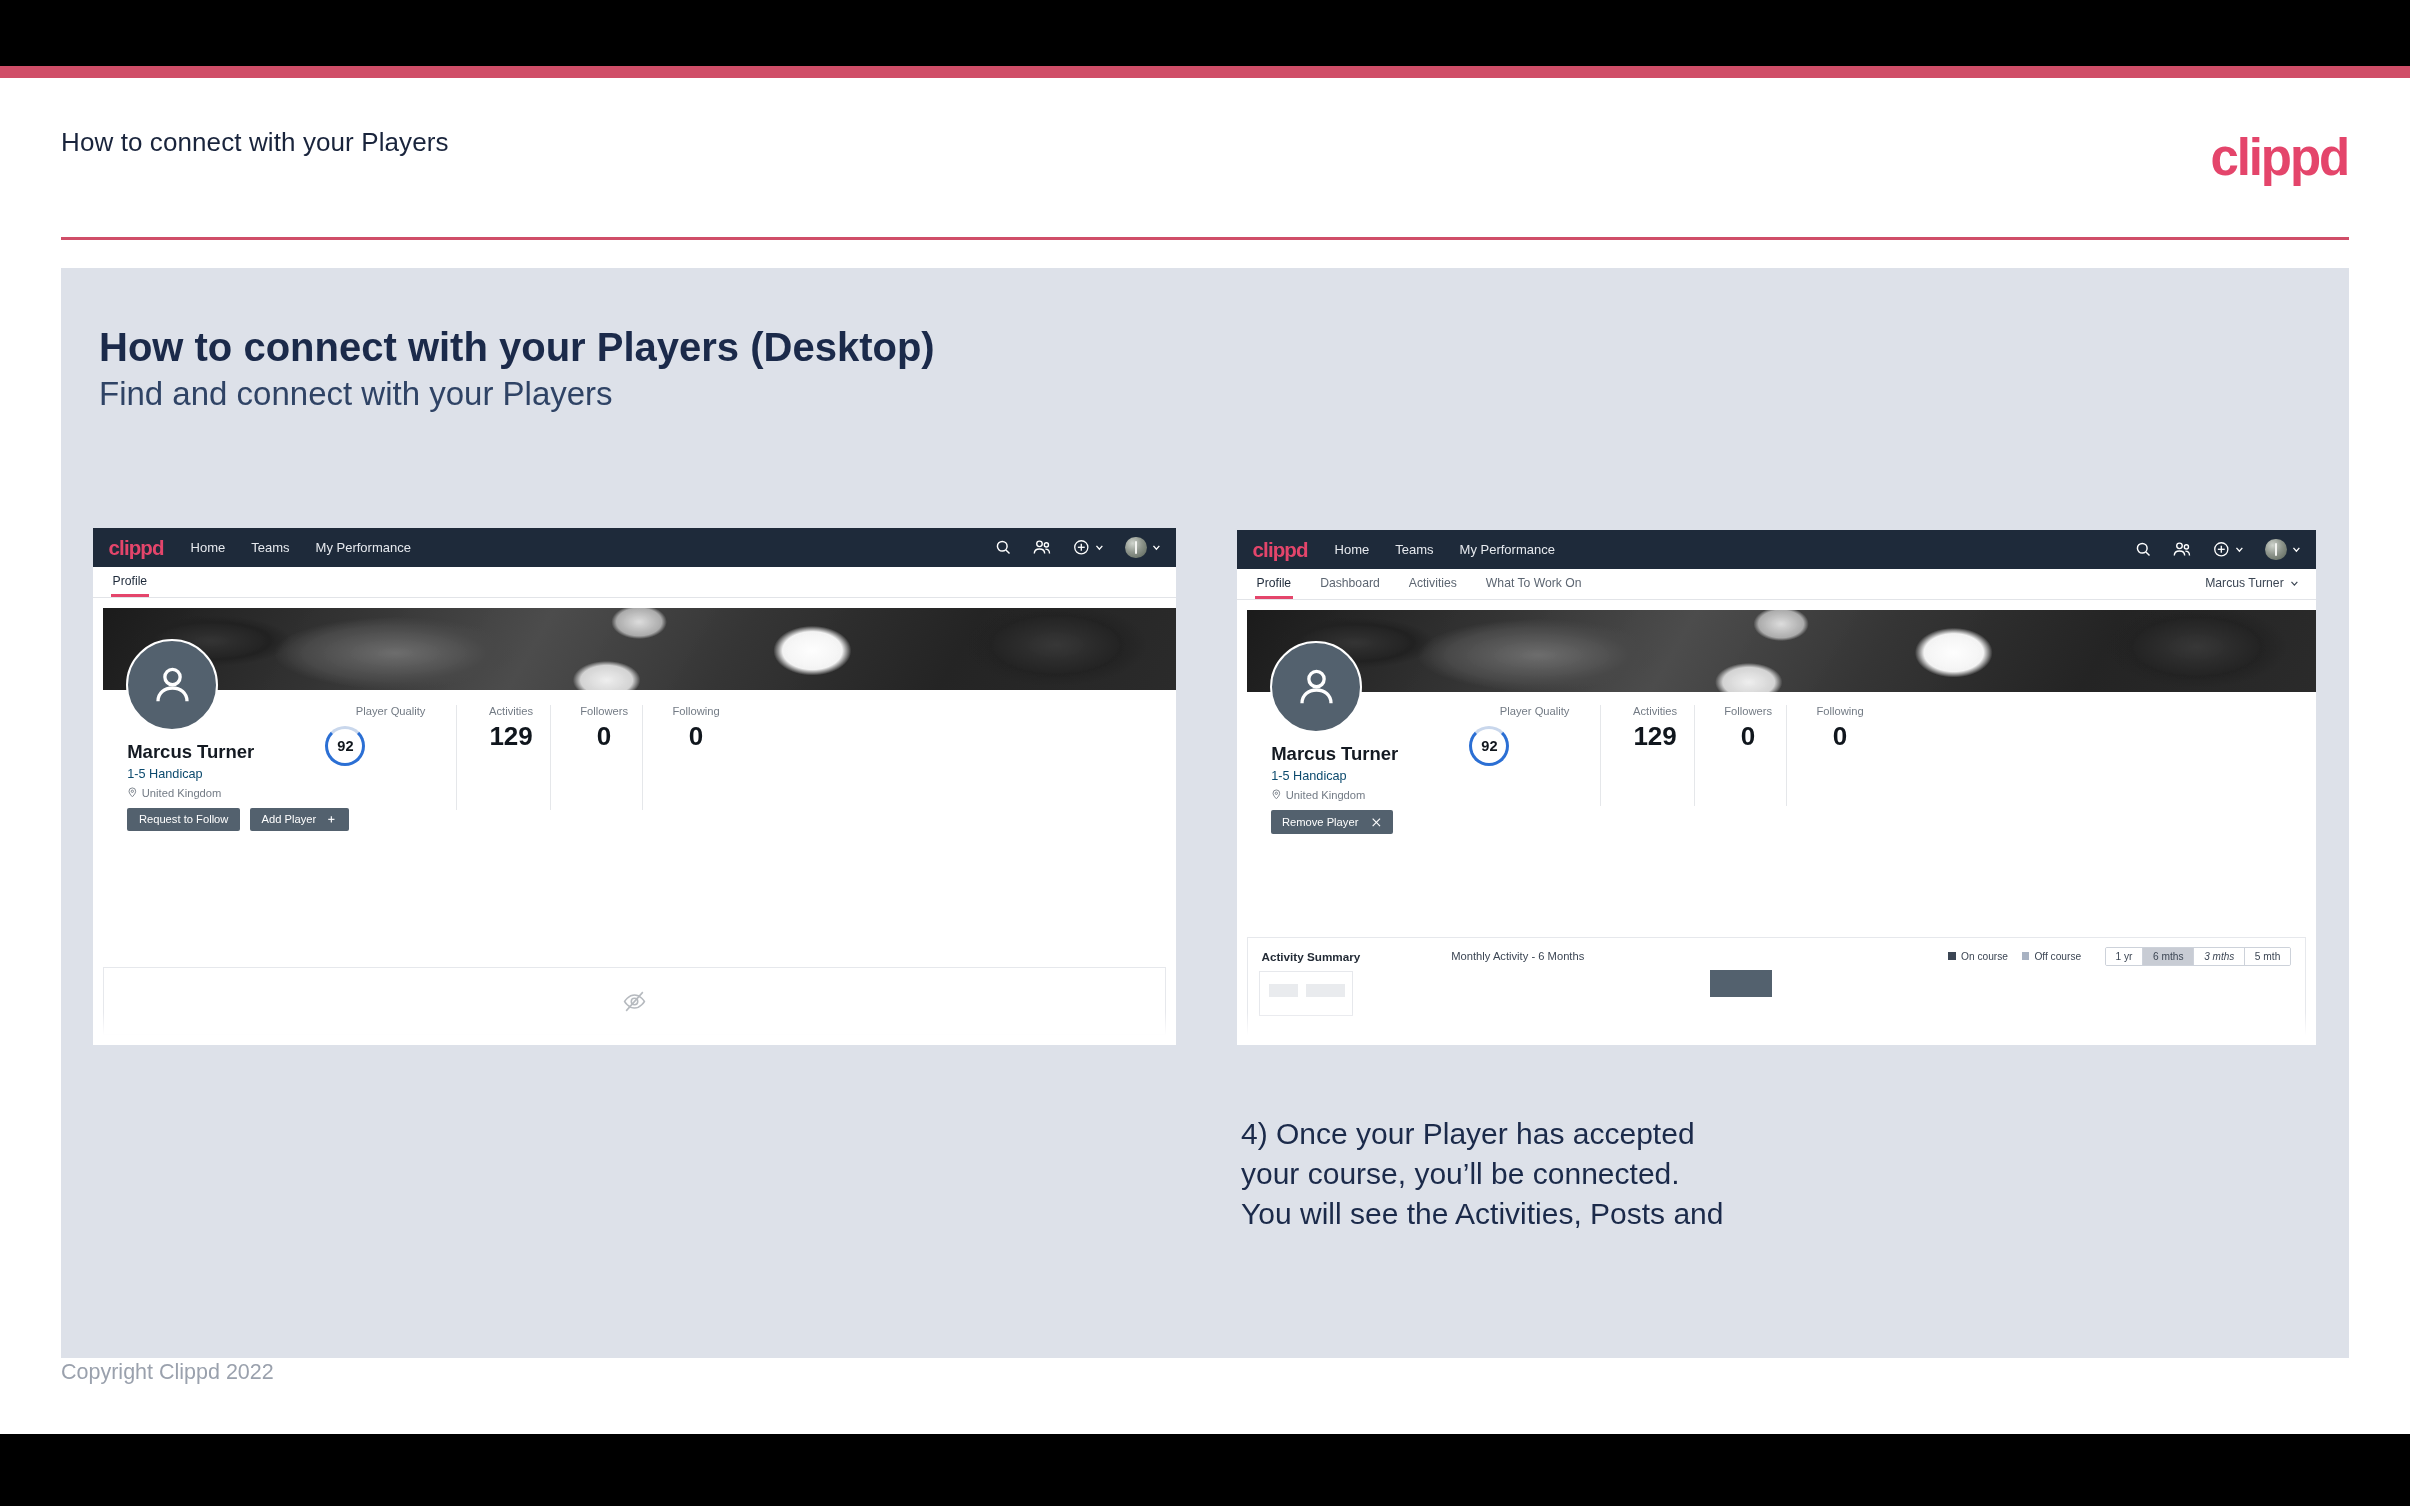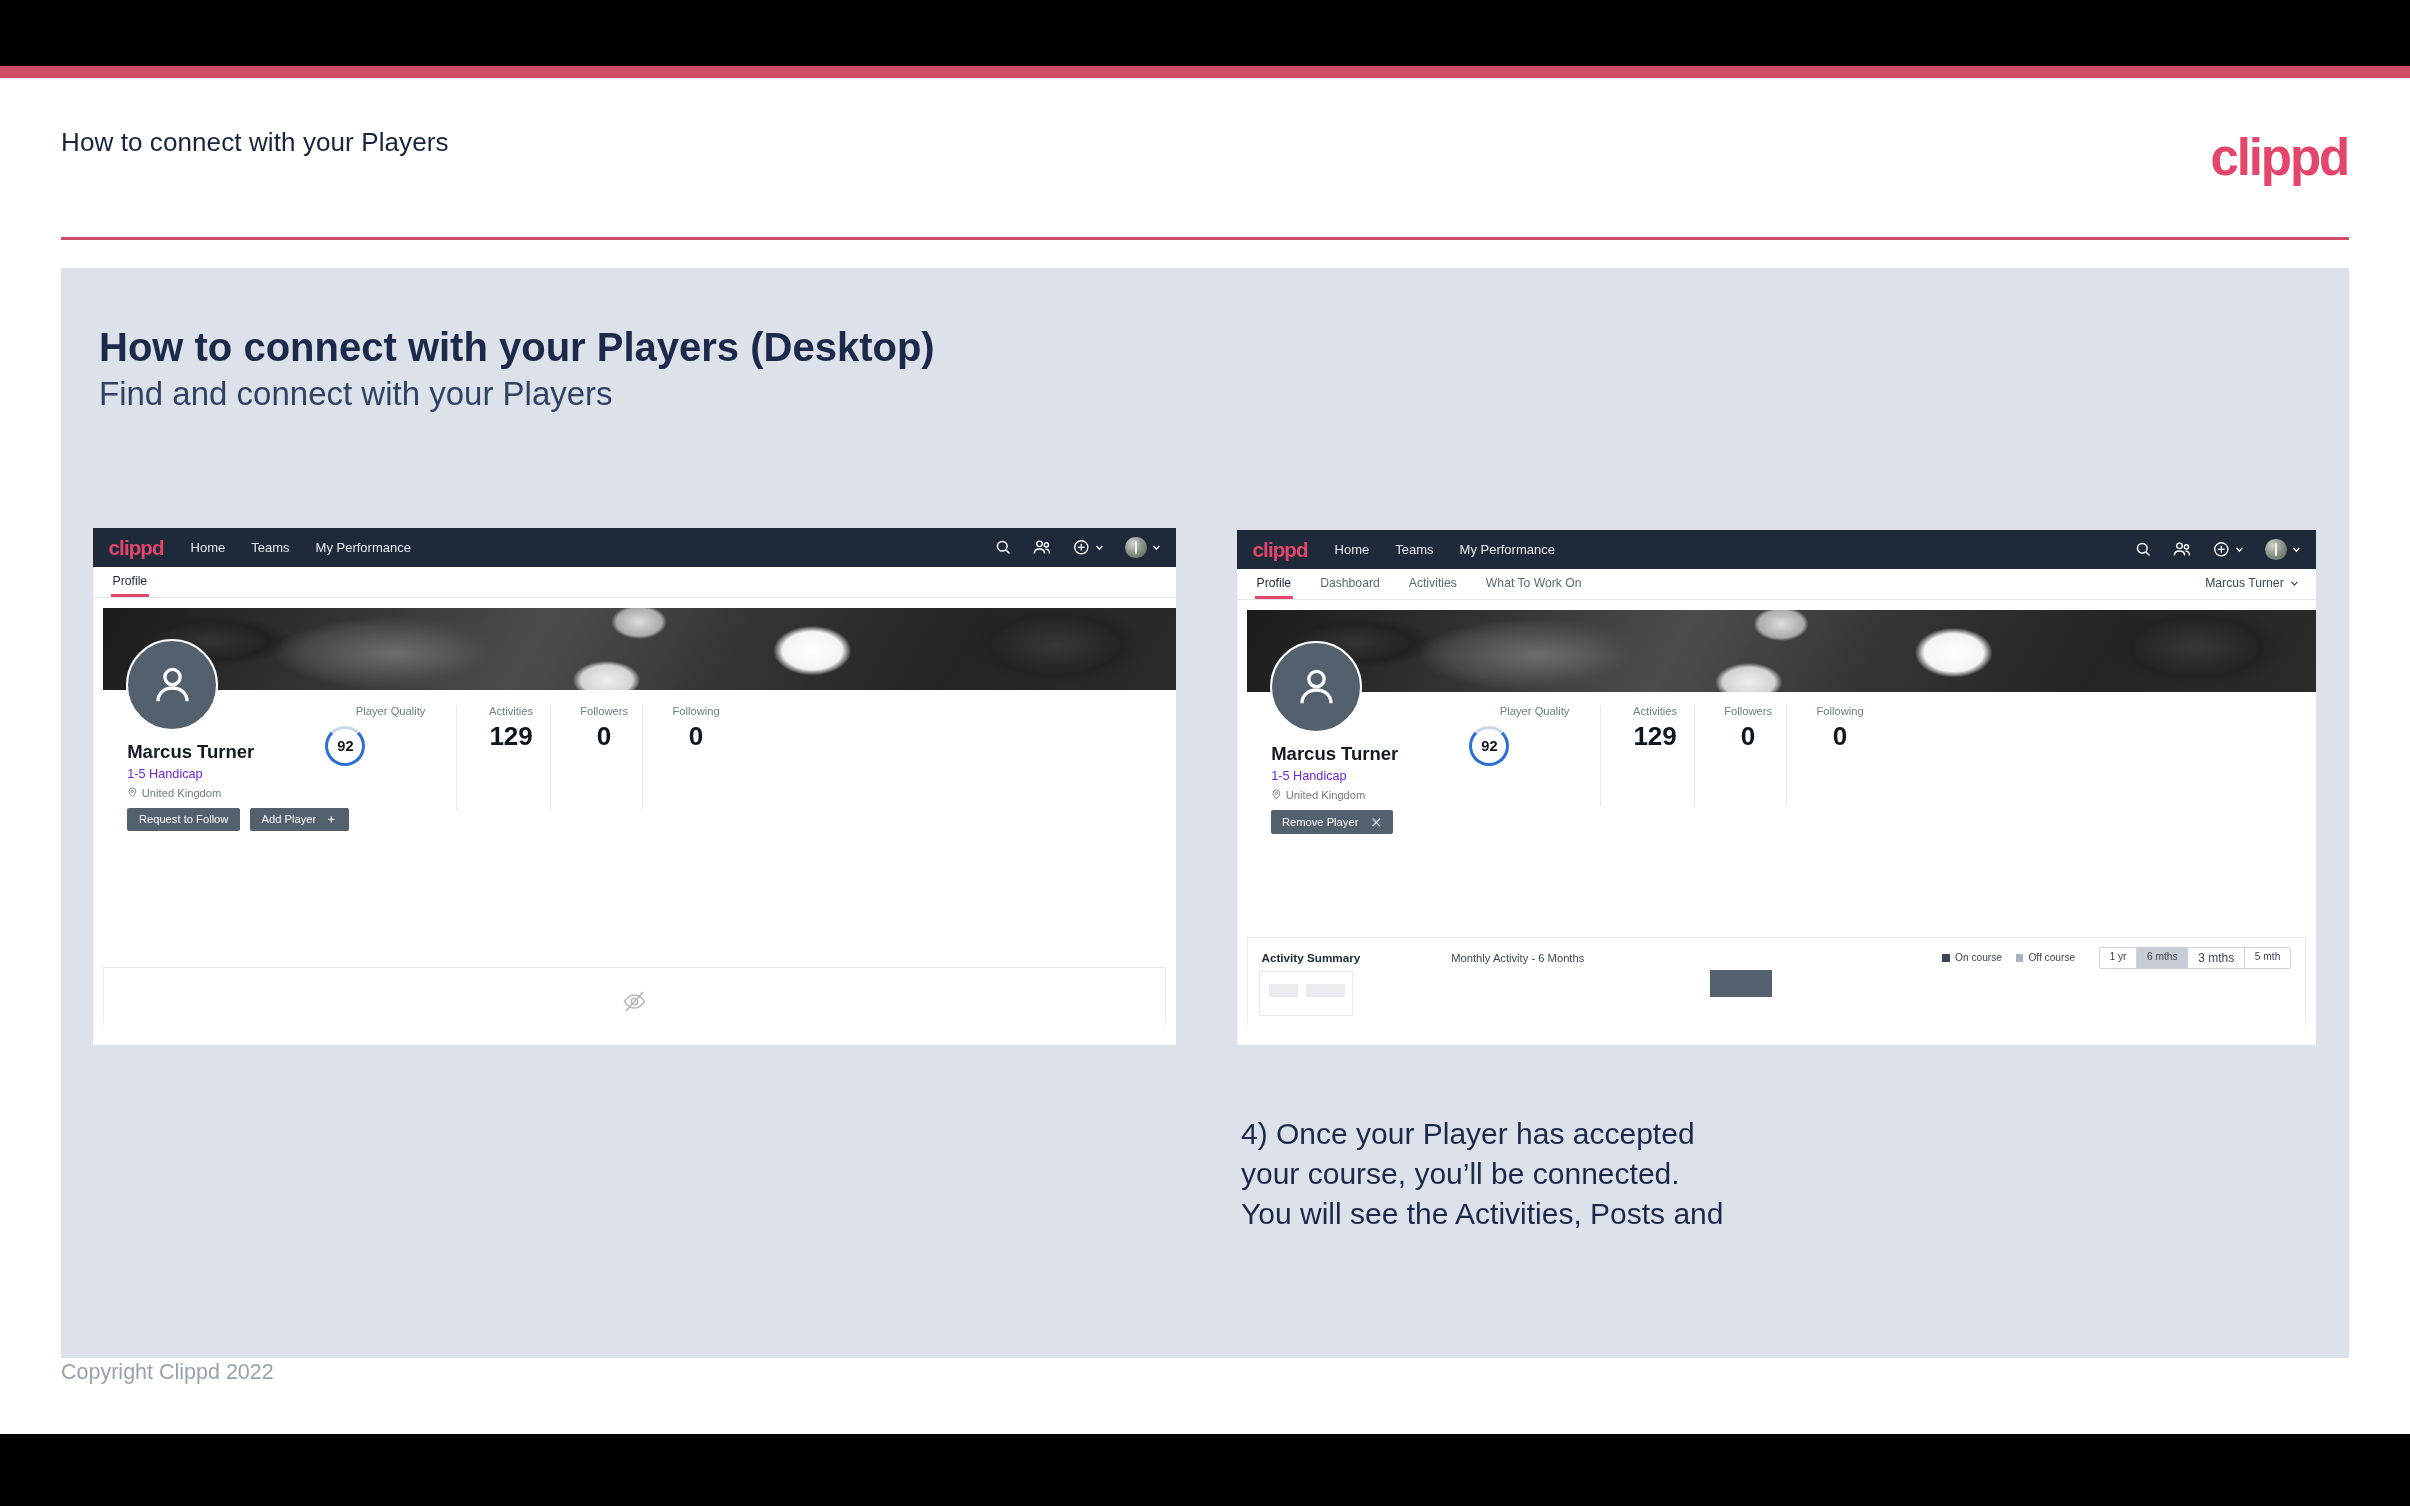--- a/index.html
+++ b/index.html
@@ -96,21 +96,21 @@
   }
 
   .card-body { position:relative; width:100%; background:#fff; }
 
   .avatar-big {
     position:absolute; border-radius:50%;
     background:#53616e; border:2.9px solid #ffffff;
     display:flex; align-items:center; justify-content:center;
   }
   .person-name { font-weight:bold; color:#141a22; }
-  .handicap { color:#6d28d9; }
+  .handicap { color:#0c4a6e; }
   .loc { color:#737b85; display:flex; align-items:center; }
 
   .pill {
     background:#53616e; color:#fff; display:inline-flex; align-items:center;
     justify-content:center; border-radius:2px; white-space:nowrap;
   }
 
   .stats { position:absolute; display:flex; align-items:flex-start; }
   .stat { position:relative;text-align:center; }
   .stat + .stat { border-left:1px solid #e5e7ea; }
@@ -401,21 +401,21 @@
             <span class="swatch" style="width:7.8px;height:7.8px;background:#3c4654;"></span>
             <span>On course</span>
           </span>
           <span class="legend-item" style="font-size:10.2px; gap:4.9px;">
             <span class="swatch" style="width:7.8px;height:7.8px;background:#a8b2c2;"></span>
             <span>Off course</span>
           </span>
           <span class="seg" style="margin-left:9.8px;">
             <span class="seg-btn" style="font-size:10.2px; padding:2.9px 9.8px;">1 yr</span>
             <span class="seg-btn active" style="font-size:10.2px; padding:2.9px 9.8px;">6 mths</span>
-            <span class="seg-btn" style="font-size:12px; padding:2.9px 9.8px;">3 mths</span>
+            <span class="seg-btn" style="font-size:10px; padding:2.9px 9.8px;font-style:italic;">3 mths</span>
             <span class="seg-btn" style="font-size:10.2px; padding:2.9px 9.8px;">5 mth</span>
           </span>
         </span>
       </div>
 
       <div class="mini-card" style="left:11.7px; top:33px; width:94px; height:45px;">
         <div class="mini-bar" style="left:8.8px; top:11.7px; width:29px; height:13.7px;"></div>
         <div class="mini-bar" style="left:46px; top:11.7px; width:39px; height:13.7px;"></div>
       </div>
       <div class="chart-bar" style="left:462px; top:32px; width:62px; height:27px;"></div>

